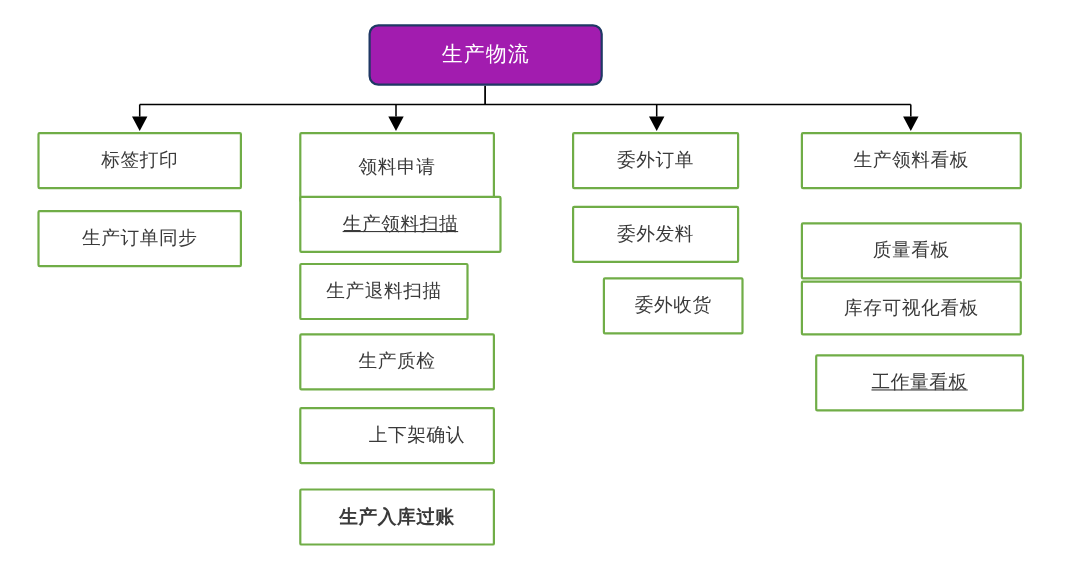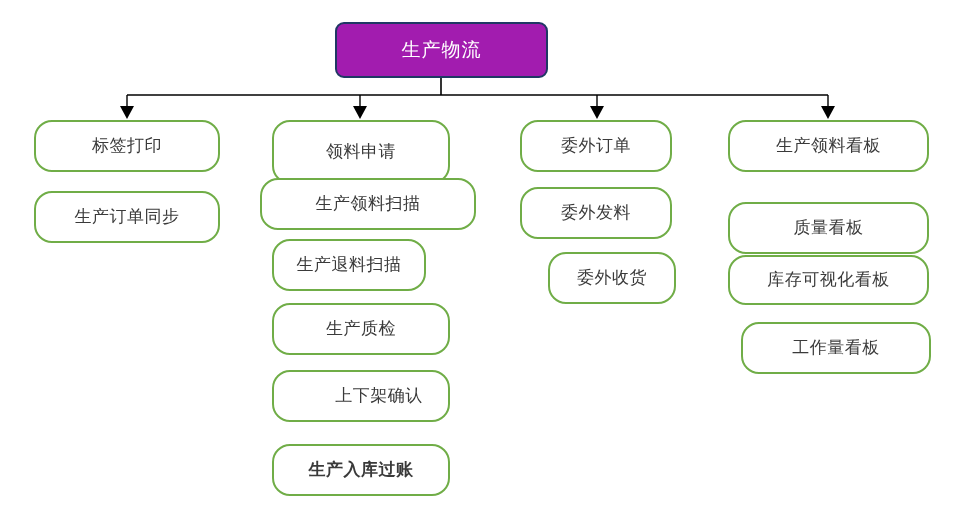--- a/index.html
+++ b/index.html
@@ -14,21 +14,21 @@
   svg#connectors{
     position:absolute;left:0;top:0;width:970px;height:526px;
     pointer-events:none;
   }
 
   .node{
     position:absolute;
     box-sizing:border-box;
     display:flex;align-items:center;justify-content:center;
     text-align:center;
-    border-radius:18px;
+    border-radius:2px;
     line-height:1.1;
     white-space:nowrap;
   }
 
   .node.root{
     background:#a21caf;
     border:2px solid #1F3864;
     color:#ffffff;
     font-size:19px;
     border-radius:9px;
@@ -59,27 +59,27 @@
       <polygon points="590,106 604,106 597,119" fill="#000000"></polygon>
       <line x1="828" y1="95" x2="828" y2="106" stroke="#000000" stroke-width="1.4"></line>
       <polygon points="821,106 835,106 828,119" fill="#000000"></polygon>
     </svg>
 
   <div id="nodes">
       <div class="node root" style="left: 335px; top: 22px; width: 213px; height: 56px;">生产物流</div>
       <div class="node leaf" style="left: 34px; top: 120px; width: 186px; height: 52px;">标签打印</div>
       <div class="node leaf" style="left: 34px; top: 191px; width: 186px; height: 52px;">生产订单同步</div>
       <div class="node leaf" style="left: 272px; top: 120px; width: 178px; height: 64px;">领料申请</div>
-      <div class="node leaf" style="left: 260px; top: 178px; width: 216px; height: 52px;">生产领料扫描</div>
+      <div class="node leaf" style="left: 272px; top: 178px; width: 184px; height: 52px; text-decoration: underline;">生产领料扫描</div>
       <div class="node leaf" style="left: 272px; top: 239px; width: 154px; height: 52px;">生产退料扫描</div>
       <div class="node leaf" style="left: 272px; top: 303px; width: 178px; height: 52px;">生产质检</div>
       <div class="node leaf" style="left: 272px; top: 370px; width: 178px; height: 52px; padding-left: 36px;">上下架确认</div>
       <div class="node leaf" style="left: 272px; top: 444px; width: 178px; height: 52px; font-weight: bold;">生产入库过账</div>
       <div class="node leaf" style="left: 520px; top: 120px; width: 152px; height: 52px;">委外订单</div>
       <div class="node leaf" style="left: 520px; top: 187px; width: 152px; height: 52px;">委外发料</div>
       <div class="node leaf" style="left: 548px; top: 252px; width: 128px; height: 52px;">委外收货</div>
       <div class="node leaf" style="left: 728px; top: 120px; width: 201px; height: 52px;">生产领料看板</div>
       <div class="node leaf" style="left: 728px; top: 202px; width: 201px; height: 52px;">质量看板</div>
       <div class="node leaf" style="left: 728px; top: 255px; width: 201px; height: 50px;">库存可视化看板</div>
-      <div class="node leaf" style="left: 741px; top: 322px; width: 190px; height: 52px;">工作量看板</div>
+      <div class="node leaf" style="left: 741px; top: 322px; width: 190px; height: 52px; text-decoration: underline;">工作量看板</div>
     </div>
 
 </div>
 
 </body></html>

